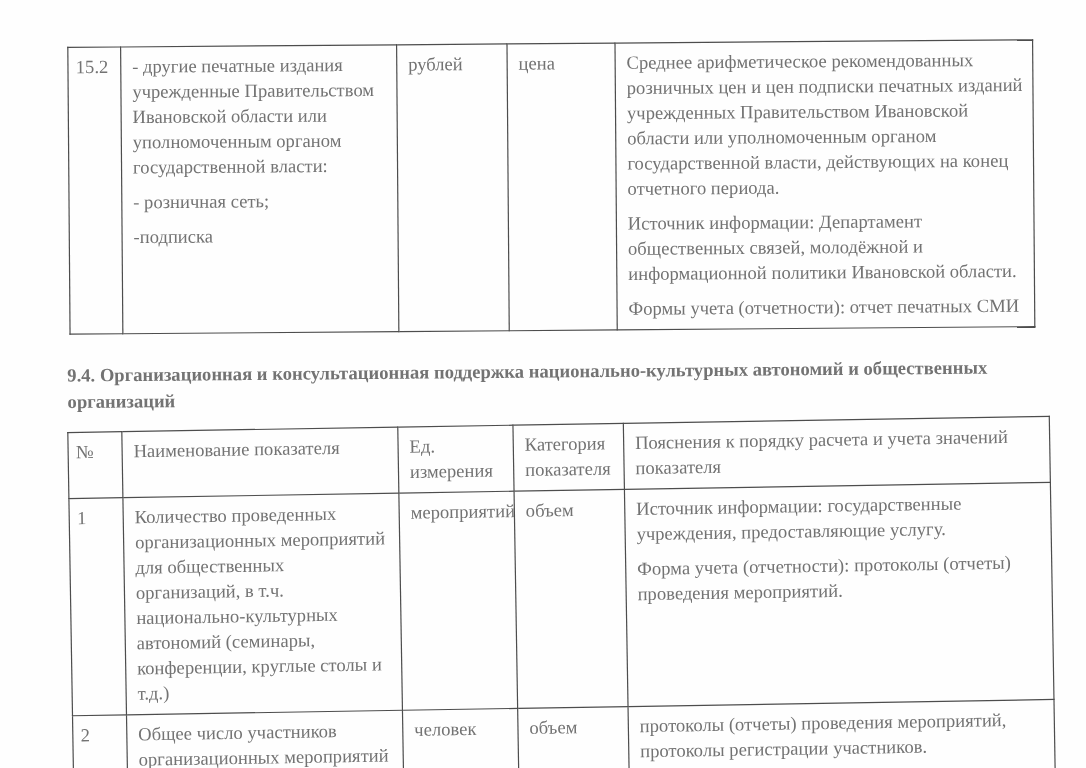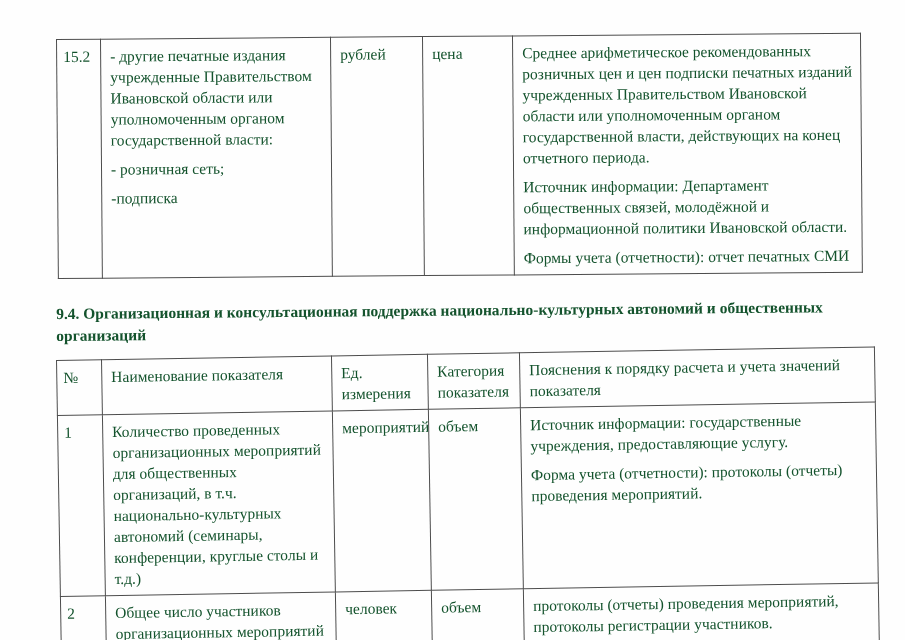--- a/index.html
+++ b/index.html
@@ -7,21 +7,21 @@
     padding: 0;
     background: #ffffff;
   }
   .page {
     position: relative;
     width: 905px;
     height: 640px;
     background: #fefefe;
     overflow: hidden;
     font-family: "Liberation Serif", "DejaVu Serif", serif;
-    color: #14532d;
+    color: #737373;
   }
   .content {
     position: absolute;
     left: 56px;
     top: 39px;
     width: 820px;
   }
   table.t {
     border-collapse: collapse;
     table-layout: fixed;

